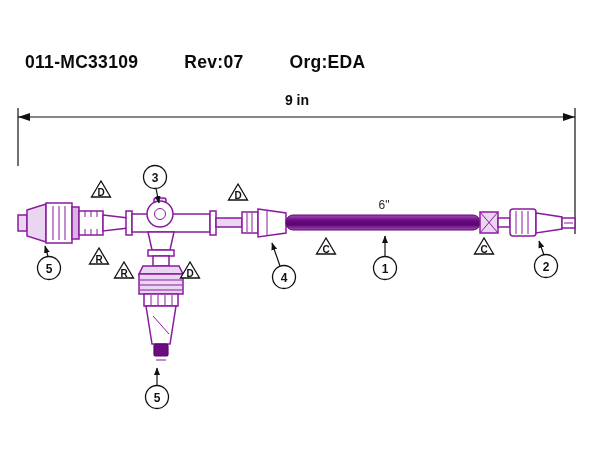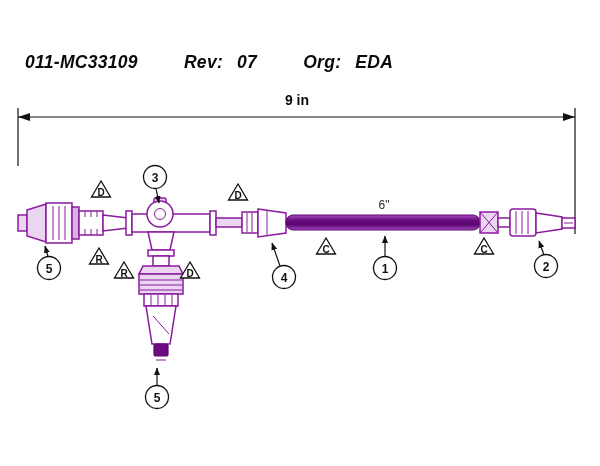--- a/index.html
+++ b/index.html
@@ -1,22 +1,22 @@
 <!DOCTYPE html>
 <html><head>
 <meta charset="utf-8">
 <style>
   html,body{margin:0;padding:0;background:#fff;}
   body{width:600px;height:466px;position:relative;overflow:hidden;
        font-family:"Liberation Sans",sans-serif;}
   .title-row{position:absolute;left:25px;top:52px;display:flex;align-items:flex-end;
-             font-weight:bold;font-size:17.5px;color:#0a0a0a;letter-spacing:.3px;font-style:italic;}
+             font-weight:bold;font-size:17.5px;color:#0a0a0a;letter-spacing:.3px;}
   .title-row .seg{white-space:pre;}
   .gap-lg{margin-left:46px;}
-  .gap-sm{margin-left:14px;}
+  .gap-sm{margin-left:0;}
   svg{position:absolute;left:0;top:0;}
   svg text{font-family:"Liberation Sans",sans-serif;}
   .dim-text{font-size:14px;font-weight:bold;fill:#0a0a0a;}
   .tube-text{font-size:12px;fill:#2a2a2a;}
   .callout-num{font-size:12px;font-weight:bold;fill:#111;text-anchor:middle;}
   .flag-letter{font-size:10px;font-weight:bold;fill:#111;text-anchor:middle;}
   .ann{stroke:#111;fill:none;stroke-width:1.2;}
   .ann-fill{stroke:#111;fill:#fff;stroke-width:1.3;}
   .draw{stroke:#8A1B9E;stroke-width:1.5;fill:#fff;}
   .draw-lt{stroke:#8A1B9E;stroke-width:1.5;fill:#EBD6F2;}

